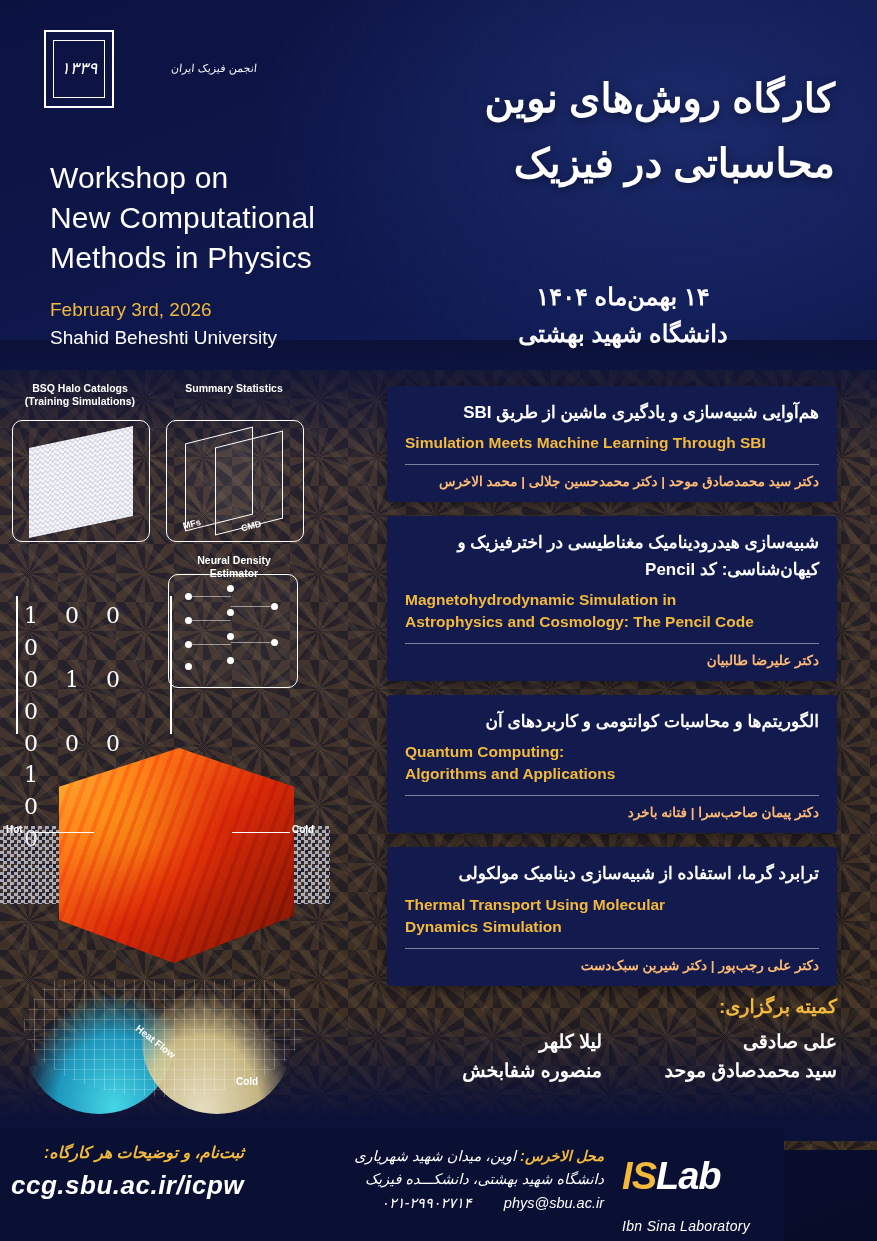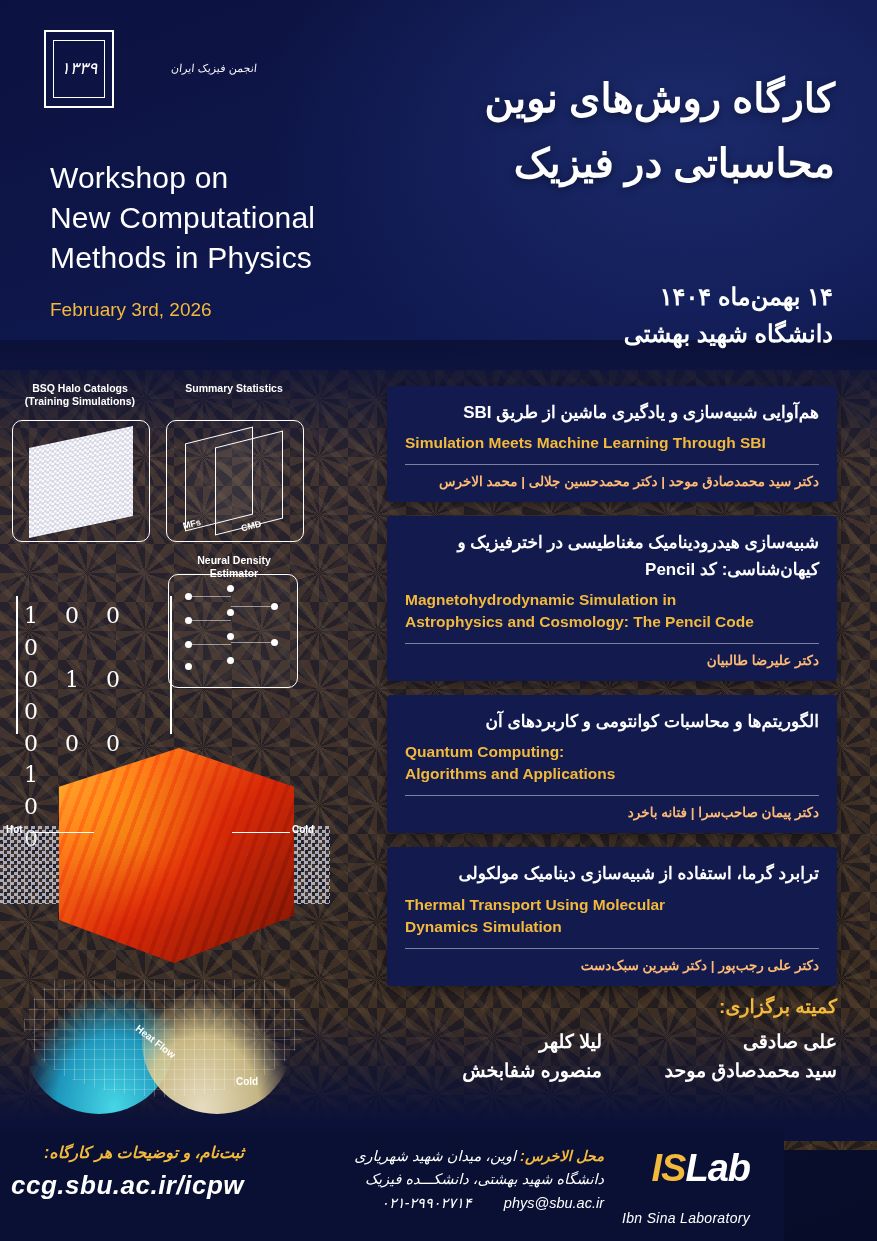--- a/index.html
+++ b/index.html
@@ -104,21 +104,21 @@
     color: #ffffff;
     direction: rtl;
     font-size: 40px;
     line-height: 1.62;
     font-weight: 700;
     text-shadow: 0 2px 8px rgba(0,0,0,.45);
   }
   .fa-date {
     position: absolute; right: 44px; top: 278px;
     width: 420px;
-    text-align: right;
+    text-align: center;
     direction: rtl;
     color: #ffffff;
     font-size: 24px;
     line-height: 1.55;
     font-weight: 700;
   }
 
   
   .cards {
     position: absolute; right: 40px; top: 386px;
@@ -292,22 +292,22 @@
     direction: ltr; text-align: right; letter-spacing: .5px;
   }
   .footer-contact {
     position: absolute; right: 180px; top: 16px;
     direction: rtl; text-align: right;
     color: #ffffff; font-size: 14.5px; line-height: 1.62;
   }
   .footer-contact .hl { color: #f2b93c; font-weight: 700; }
   .footer-contact .ltr { direction: ltr; display: inline-block; }
   .isl {
-    position: absolute; right: 34px; top: 18px;
-    text-align: right;
+    position: absolute; right: 34px; top: 26px;
+    text-align: left;
   }
   .isl .word { font-size: 38px; font-weight: 700; letter-spacing: -1px; }
   .isl .word .is { color: #f2b93c; }
   .isl .word .lab { color: #ffffff; }
   .isl .sub { color: #ffffff; font-size: 14px; margin-top: 20px; letter-spacing: .3px; }
 </style>
 </head>
 <body>
 
 <div class="poster">
@@ -325,20 +325,21 @@
     </div>
   </div>
 
   <div class="en-title">
     <div>Workshop on</div>
     <div>New Computational</div>
     <div>Methods in Physics</div>
   </div>
   <div class="en-date">
     <div>February 3rd, 2026</div>
+    <div class="uni">Shahid Beheshti University</div>
   </div>
 
   <div class="fa-title">
     <div>کارگاه روش‌های نوین</div>
     <div>محاسباتی در فیزیک</div>
   </div>
   <div class="fa-date">
     <div>۱۴ بهمن‌ماه ۱۴۰۴</div>
     <div>دانشگاه شهید بهشتی</div>
   </div>

